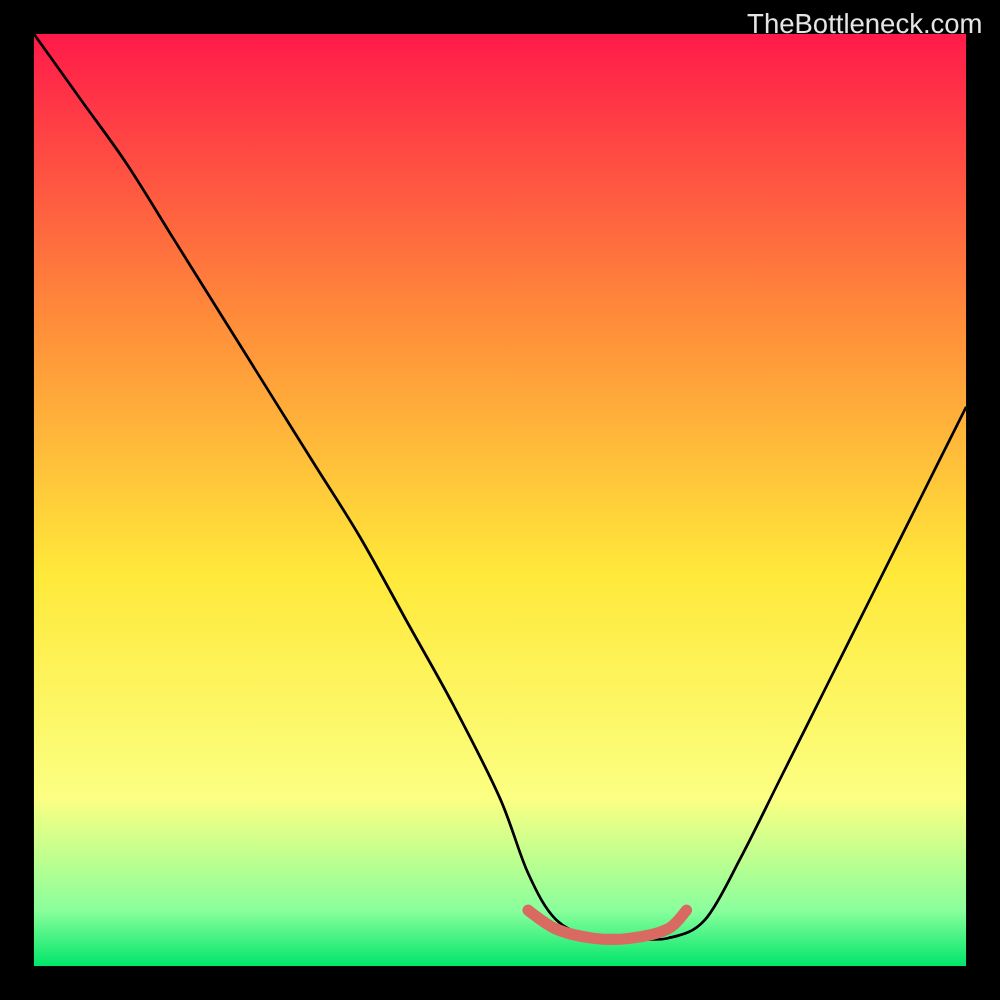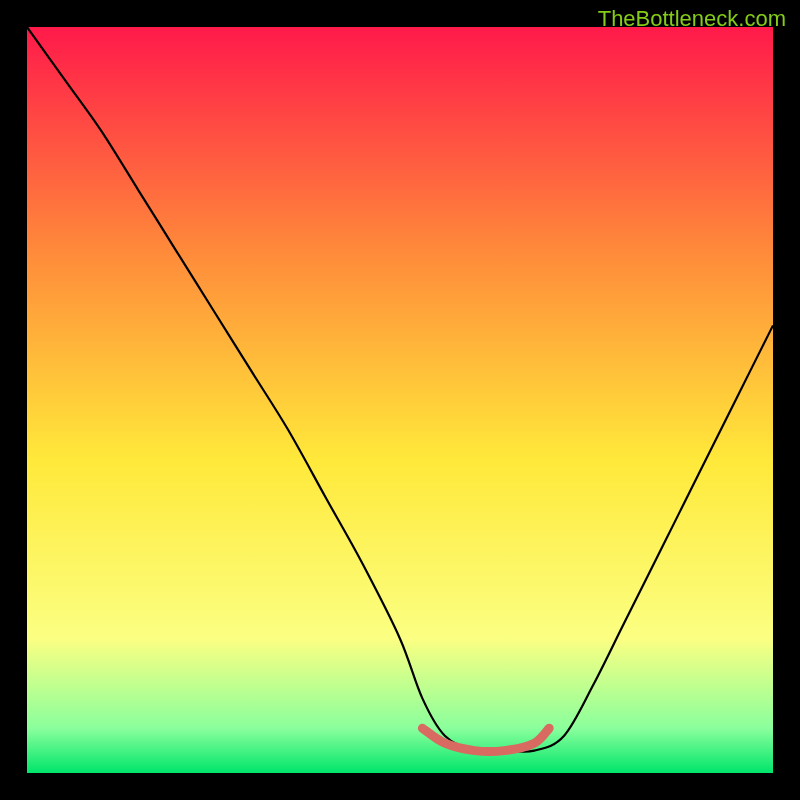--- a/index.html
+++ b/index.html
@@ -8,21 +8,21 @@
     width: 800px;
     height: 800px;
     background: #000;
     position: relative;
     font-family: Arial, Helvetica, sans-serif;
   }
   .watermark {
     position: absolute;
     top: 6px;
     right: 14px;
-    color: #84cc16;
+    color: #e5e5e5;
     font-size: 22px;
     font-weight: 500;
     z-index: 10;
   }
   .plot {
     position: absolute;
     left: 27px;
     top: 27px;
     width: 746px;
     height: 746px;

